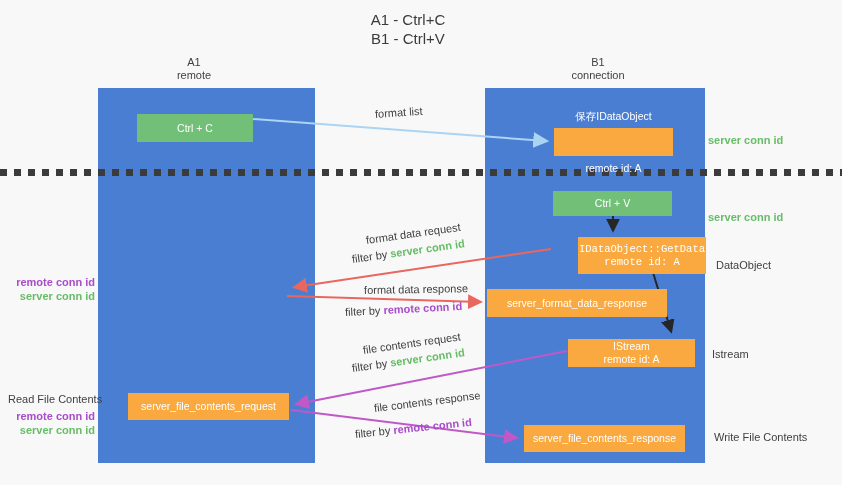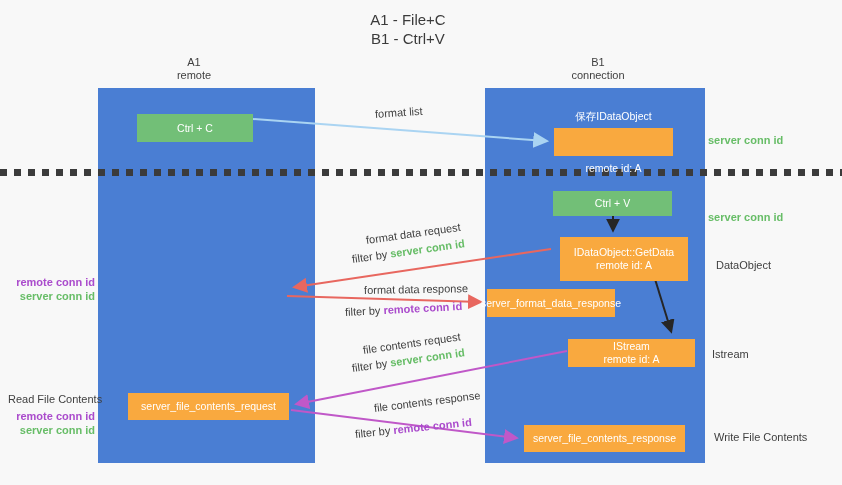--- a/index.html
+++ b/index.html
@@ -37,23 +37,23 @@
   .node{
     position:absolute;
     display:flex;flex-direction:column;align-items:center;justify-content:center;
     color:#ffffff;font-size:10.5px;line-height:13px;text-align:center;
   }
   .node.green{background:#72bf77;margin-top:9px;}
   .node.orange{background:#f9a93f;}
   .n-ctrl-c{left:137px;top:105px;width:116px;height:28px;}
   .n-save{left:554px;top:128px;width:119px;height:28px;gap:39px;}
   .n-ctrl-v{left:553px;top:182px;width:119px;height:25px;}
-  .n-getdata{left:560px;top:237px;width:128px;height:44px;}
+  .n-getdata{left:578px;top:237px;width:128px;height:37px;font-family:Liberation Mono, monospace;}
   .n-fmt-req{left:130px;top:276px;width:157px;height:27px;}
-  .n-fmt-resp{left:487px;top:289px;width:128px;height:28px;}
+  .n-fmt-resp{left:487px;top:289px;width:180px;height:28px;}
   .n-istream{left:568px;top:339px;width:127px;height:28px;}
   .n-file-req{left:128px;top:393px;width:161px;height:27px;}
   .n-file-resp{left:524px;top:425px;width:161px;height:27px;}
   .flow{
     position:absolute;font-size:11px;color:#3f3f3f;white-space:nowrap;
     transform-origin:left center;
   }
   .flow .id-green{color:#67bd67;font-weight:bold;margin-left:3px;}
   .flow .id-purple{color:#aa4bcc;font-weight:bold;margin-left:3px;}
   .side{
@@ -68,21 +68,21 @@
   .legend .purple{color:#aa4bcc;}
   .legend .green{color:#67bd67;}
   svg.arrows{position:absolute;left:0;top:0;pointer-events:none;}
 </style>
 </head>
 <body>
 
 <div class="canvas">
 
   <div class="title">
-    <div>A1 - File+C</div>
+    <div>A1 - Ctrl+C</div>
     <div>B1 - Ctrl+V</div>
   </div>
 
   <div class="col-header left">
     <div>A1</div>
     <div>remote</div>
   </div>
   <div class="col-header right">
     <div>B1</div>
     <div>connection</div>

